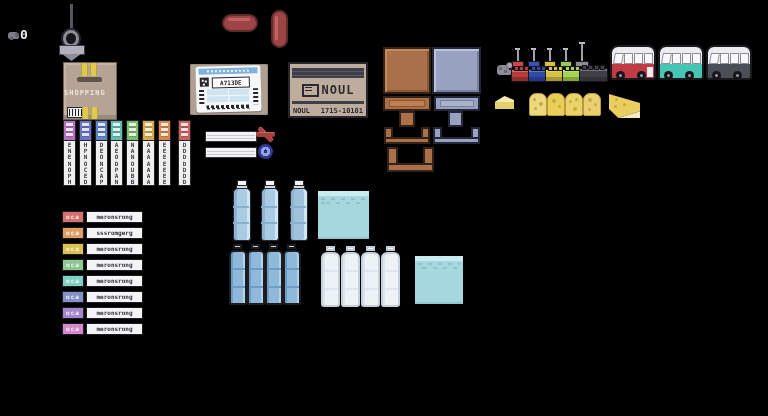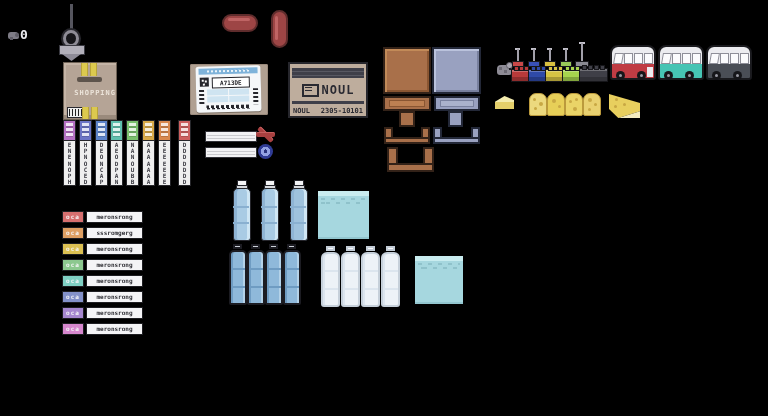--- a/index.html
+++ b/index.html
@@ -18,21 +18,21 @@
   .shovel .blade{position:absolute;left:0;top:41px;width:24px;height:8px;background:#b2b0ba;border:1px solid #3a3a42;}
   .shovel .tip{position:absolute;left:3px;top:50px;width:19px;height:7px;background:#8e8c98;clip-path:polygon(0 0,100% 0,50% 100%);}
   
   .sausage{background:#9d4545;border:2px solid #5f2c2c;border-radius:9px;}
   .sausage .shine-h{position:absolute;left:4px;top:2px;width:22px;height:3px;background:#bf6464;border-radius:2px;}
   .sausage .shine-v{position:absolute;left:2px;top:4px;width:3px;height:24px;background:#bf6464;border-radius:2px;}
   
   .box{background:#b5a496;border:1px solid #6e6256;box-shadow:inset 0 -4px 0 #9a8a7c,inset 2px 2px 0 #c4b4a6;}
   .tape{position:absolute;background:#dcc94e;box-shadow:inset 1px 0 0 #b8a43a,inset -1px 0 0 #b8a43a;}
   .handle{position:absolute;background:#5e544c;border-radius:2px;}
-  .box-word{position:absolute;width:100%;text-align:right;color:#ece4da;font-size:7px;font-weight:bold;letter-spacing:1px;}
+  .box-word{position:absolute;width:100%;text-align:left;color:#ece4da;font-size:7px;font-weight:bold;letter-spacing:1px;}
   .mini-barcode{position:absolute;background:#f0f0f0;border:1px solid #2a2a30;padding:1px;}
   .mini-barcode i{display:block;width:100%;height:100%;background:repeating-linear-gradient(90deg,#222 0 1px,transparent 1px 3px);}
   .white-label{position:absolute;background:#f2f0ec;border:1px solid #c8c4be;text-align:center;color:#26262a;font-size:8px;font-weight:bold;line-height:10px;padding-top:1px;}
   
   .ship-label{position:absolute;left:6px;top:2px;width:65px;height:46px;background:#f5f7f9;border-radius:3px;transform:rotate(-1.5deg);box-shadow:0 1px 0 #7a6e62;}
   .ship-header{position:absolute;left:3px;top:2px;right:3px;height:6px;background:#7fb3da;}
   .ship-header i{position:absolute;left:8px;right:8px;top:2px;height:2px;background:repeating-linear-gradient(90deg,#eef6fb 0 2px,transparent 2px 4px);}
   .qr{position:absolute;left:4px;top:11px;width:9px;height:9px;background:#26262c;}
   .qr i{position:absolute;left:2px;top:2px;width:2px;height:2px;background:#fff;box-shadow:3px 1px 0 #fff,1px 4px 0 #fff;}
   .code-box{position:absolute;left:16px;top:11px;width:36px;height:9px;border:1px solid #26262c;background:#fff;font-size:6px;font-weight:bold;text-align:center;line-height:9px;color:#1c1c22;}
@@ -199,21 +199,21 @@
     <span class="band"></span>
     <span class="logo-row">
       <span class="env">
           <i></i>
         </span>
       <span class="logo-text">NOUL</span>
     </span>
     <span class="divider"></span>
     <span class="foot">
       <span>NOUL</span>
-      <span>2305-10101</span>
+      <span>1715-10101</span>
     </span>
   </div>
 
   <div class="abs fsq-b" style="left:383px;top:47px;width:44px;height:43px"></div>
   <div class="abs fsq-g" style="left:432px;top:47px;width:45px;height:43px"></div>
   <div class="abs fbar-b" style="left:383px;top:96px;width:44px;height:11px">
       <i></i>
     </div>
   <div class="abs fbar-g" style="left:434px;top:96px;width:42px;height:11px">
       <i></i>

